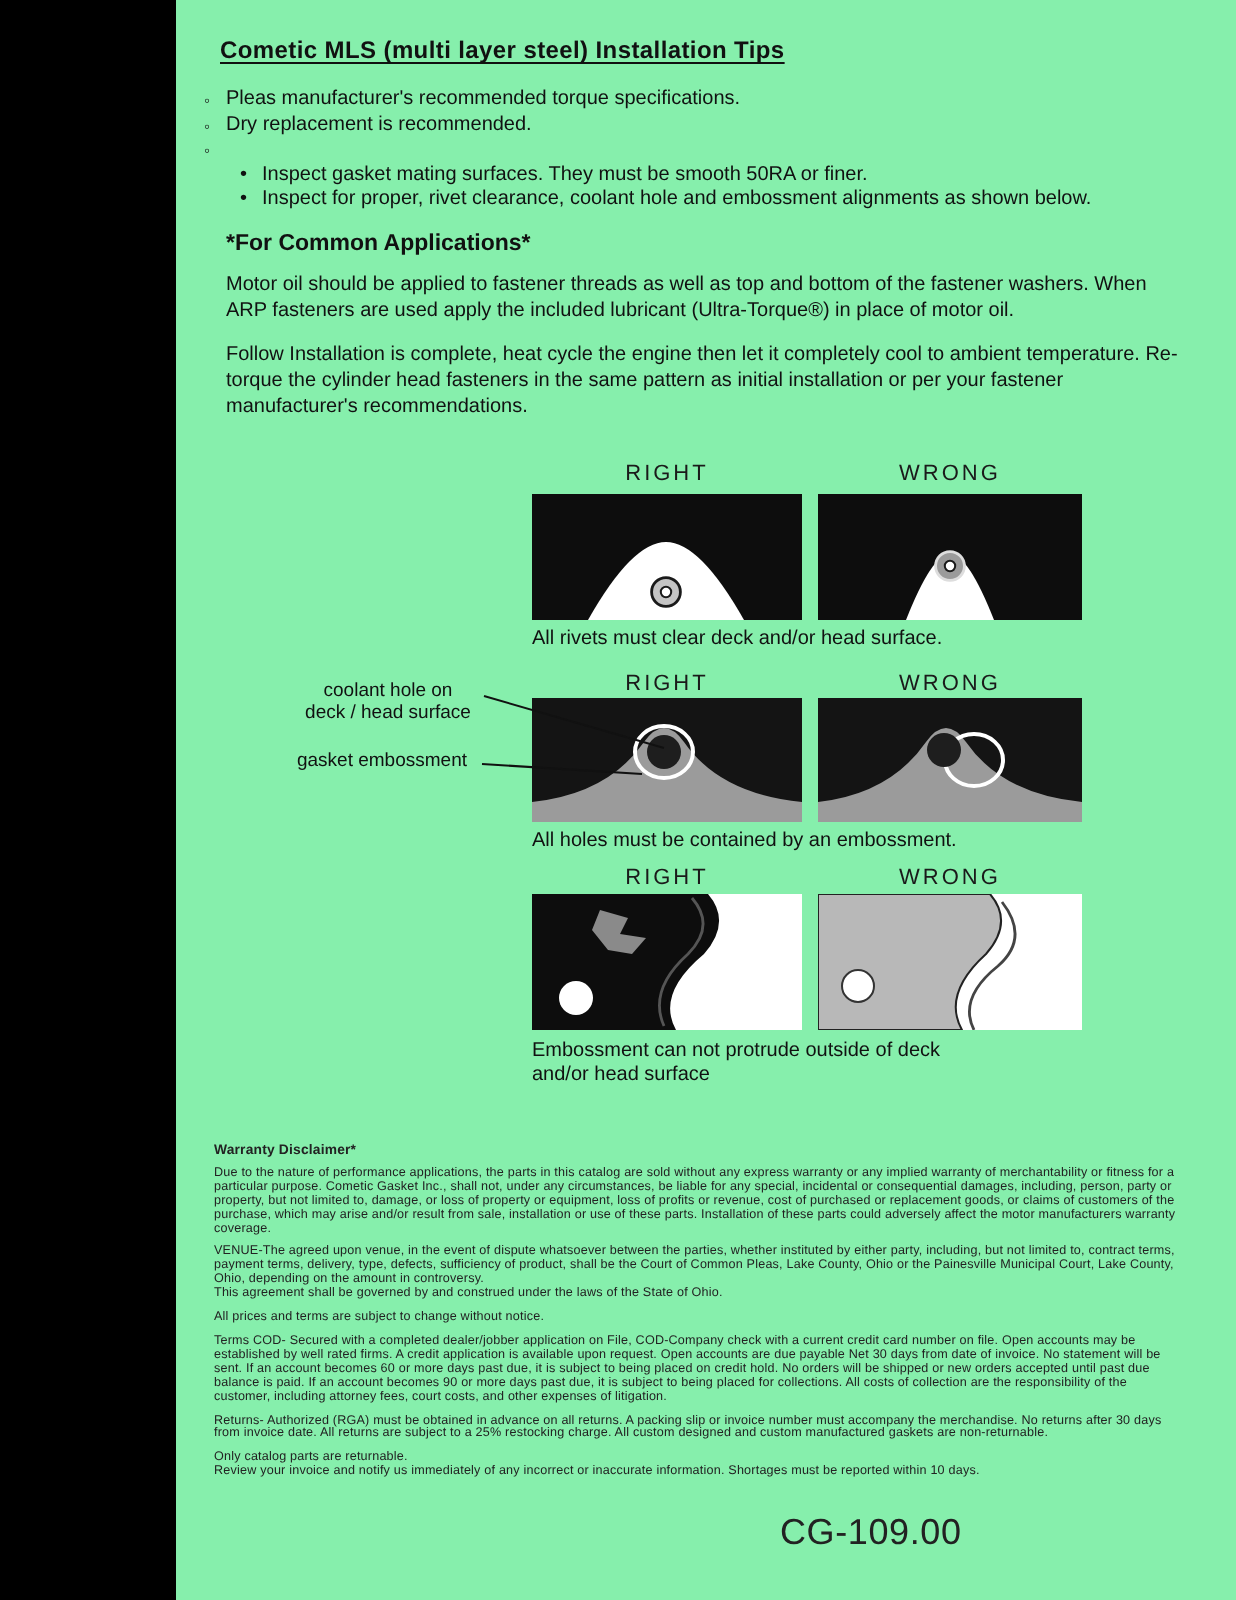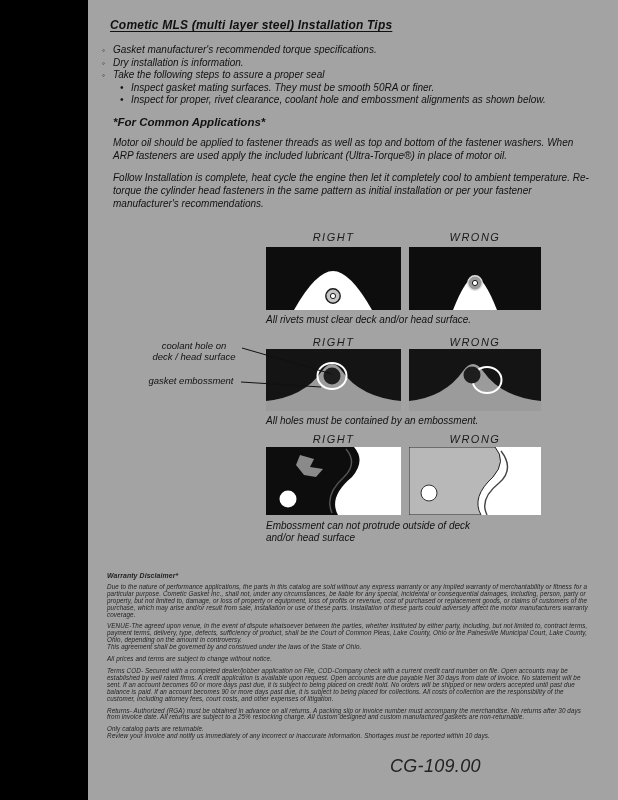--- a/index.html
+++ b/index.html
@@ -1,20 +1,20 @@
 <!DOCTYPE html>
 <html><head>
 <meta charset="utf-8">
 <style>
   html,body{margin:0;padding:0;}
   body{
     width:618px;height:800px;background:#ffffff;color:#111;
     font-family:"Liberation Sans", sans-serif;
   }
-  #page{position:relative;width:618px;height:800px;background:#a3a3a3;overflow:hidden;font-style:italic;}
+  #page{position:relative;width:618px;height:800px;background:#86efac;overflow:hidden;}
   .strip{position:absolute;left:0;top:0;width:88px;height:800px;background:#000;}
   .title{
     position:absolute;left:110px;top:18px;font-size:12px;font-weight:bold;
     text-decoration:underline;text-underline-offset:2px;letter-spacing:.2px;
   }
   .bullets{position:absolute;left:102px;top:44px;width:488px;font-size:10px;line-height:12.5px;}
   .b-line{display:flex;align-items:flex-start;}
   .b-line .mk{flex:0 0 11px;width:11px;font-size:8.5px;line-height:12.5px;}
   .b-line.sub{padding-left:18px;}
   .b-line.sub .mk{font-size:10px;}
@@ -38,29 +38,28 @@
 <body>
 
 <div id="page">
   <div class="strip"></div>
 
   <div class="title">Cometic MLS (multi layer steel) Installation Tips</div>
 
   <div class="bullets">
     <div class="b-line">
       <span class="mk">◦</span>
-      <span>Gasket manufacturer's recommended torque specifications.</span>
+      <span>Pleas manufacturer's recommended torque specifications.</span>
     </div>
     <div class="b-line">
       <span class="mk">◦</span>
-      <span>Dry installation is information.</span>
+      <span>Dry replacement is recommended.</span>
     </div>
     <div class="b-line">
       <span class="mk">◦</span>
-      <span>Take the following steps to assure a proper seal</span>
     </div>
     <div class="b-line sub">
       <span class="mk">•</span>
       <span>Inspect gasket mating surfaces.  They must be smooth 50RA or finer.</span>
     </div>
     <div class="b-line sub">
       <span class="mk">•</span>
       <span>Inspect for proper, rivet clearance, coolant hole and embossment alignments as shown below.</span>
     </div>
   </div>

